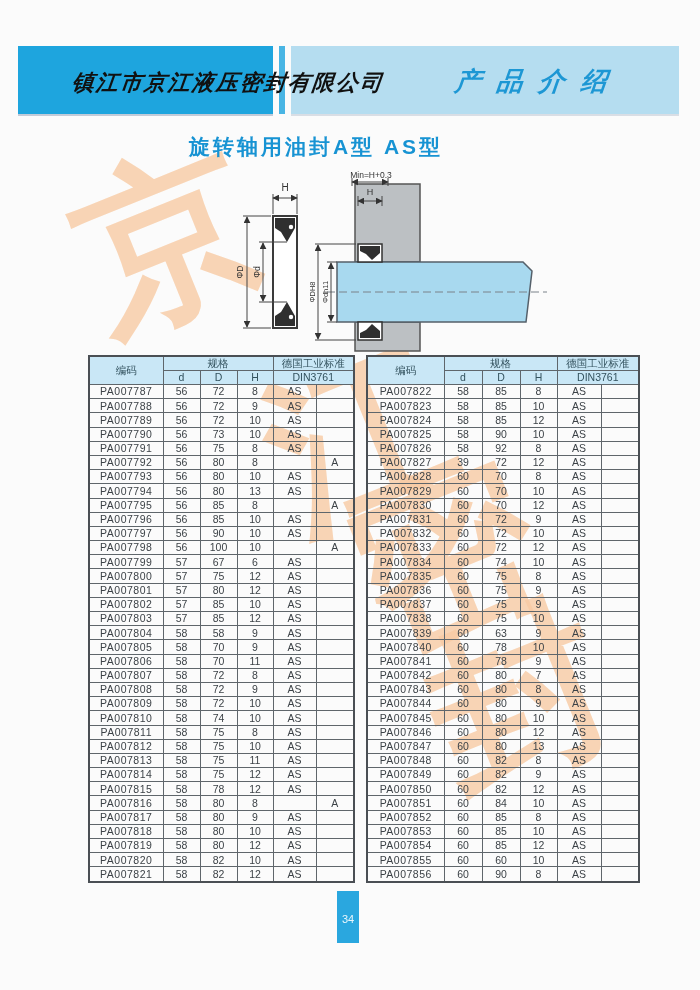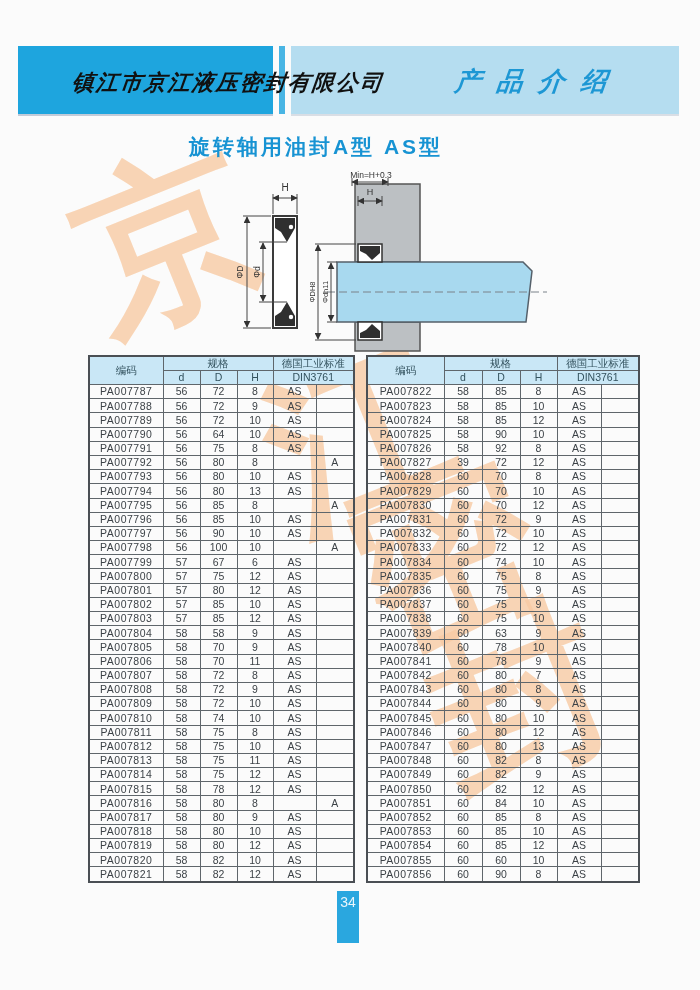--- a/index.html
+++ b/index.html
@@ -58,22 +58,22 @@
     background:#c9e7f6;color:#33525e;font-weight:400;height:13px;font-size:10.5px;
   }
   table.spec{border:2px solid #4a4f54;}
   table.spec td{height:13.2px;background:transparent;}
   table.spec td.code{letter-spacing:.5px;}
   .t-left{width:265px;}
   .t-right{width:272px;}
   
   .page-badge{
     position:absolute;z-index:2;left:337px;top:891px;width:22px;height:52px;
-    background:#2aa7df;color:#eaf6fc;font-size:14px;text-align:center;
-    padding-top:3px;box-sizing:border-box;
+    background:#2aa7df;color:#eaf6fc;font-size:11px;text-align:center;
+    padding-top:22px;box-sizing:border-box;
   }
   svg text{font-family:"Liberation Sans", sans-serif;fill:#333;}
 </style>
 </head>
 <body>
 
 <div class="watermark">
   <span class="wm-char wm-0">京</span>
   <span class="wm-char wm-1">江</span>
   <span class="wm-char wm-2">密</span>
@@ -200,21 +200,21 @@
           <td class="code">PA007789</td>
           <td>56</td>
           <td>72</td>
           <td>10</td>
           <td>AS</td>
           <td></td>
         </tr>
         <tr>
           <td class="code">PA007790</td>
           <td>56</td>
-          <td>64</td>
+          <td>73</td>
           <td>10</td>
           <td>AS</td>
           <td></td>
         </tr>
         <tr>
           <td class="code">PA007791</td>
           <td>56</td>
           <td>75</td>
           <td>8</td>
           <td>AS</td>

